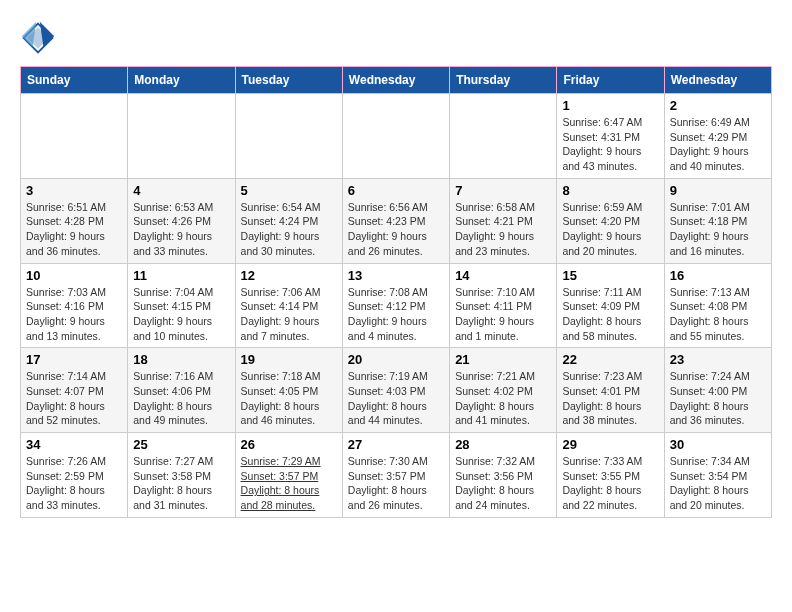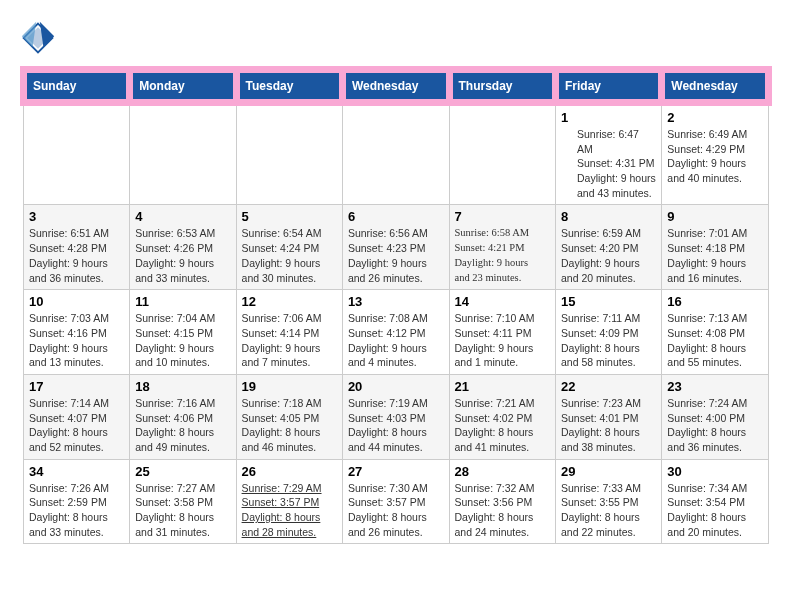--- a/index.html
+++ b/index.html
@@ -50,21 +50,21 @@
       border-collapse: collapse;
       font-size: 11px;
     }
     .calendar thead tr th {
       background-color: #1a56a0;
       color: #fff;
       text-align: left;
       padding: 6px 6px;
       font-size: 12px;
       font-weight: bold;
-      border: 7px solid #f9a8d4;
+      border: 1px solid #f9a8d4;
     }
     .calendar tbody tr td {
       border: 1px solid #ccc;
       vertical-align: top;
       padding: 4px 5px;
       width: 107px;
       min-height: 80px;
       background: #fff;
     }
     .calendar tbody tr:nth-child(even) td {
@@ -121,21 +121,21 @@
   </thead>
   <tbody>
   <tr>
         <td class="empty-cell"></td>
         <td class="empty-cell"></td>
         <td class="empty-cell"></td>
         <td class="empty-cell"></td>
         <td class="empty-cell"></td>
         <td>
           <span class="day-number">1</span>
-          <div class="day-info" style="white-space: pre-line; margin-left: 16px;">Sunrise: 6:47 AM
+          <div class="day-info" style="white-space: pre-line;">Sunrise: 6:47 AM
 Sunset: 4:31 PM
 Daylight: 9 hours
 and 43 minutes.</div>
         </td>
         <td>
           <span class="day-number">2</span>
           <div class="day-info" style="white-space: pre-line;">Sunrise: 6:49 AM
 Sunset: 4:29 PM
 Daylight: 9 hours
 and 40 minutes.</div>
@@ -165,21 +165,21 @@
         </td>
         <td>
           <span class="day-number">6</span>
           <div class="day-info" style="white-space: pre-line;">Sunrise: 6:56 AM
 Sunset: 4:23 PM
 Daylight: 9 hours
 and 26 minutes.</div>
         </td>
         <td>
           <span class="day-number">7</span>
-          <div class="day-info" style="white-space: pre-line; font-family: Liberation Serif, serif;">Sunrise: 6:58 AM
+          <div class="day-info" style="white-space: pre-line;">Sunrise: 6:58 AM
 Sunset: 4:21 PM
 Daylight: 9 hours
 and 23 minutes.</div>
         </td>
         <td>
           <span class="day-number">8</span>
           <div class="day-info" style="white-space: pre-line;">Sunrise: 6:59 AM
 Sunset: 4:20 PM
 Daylight: 9 hours
 and 20 minutes.</div>

